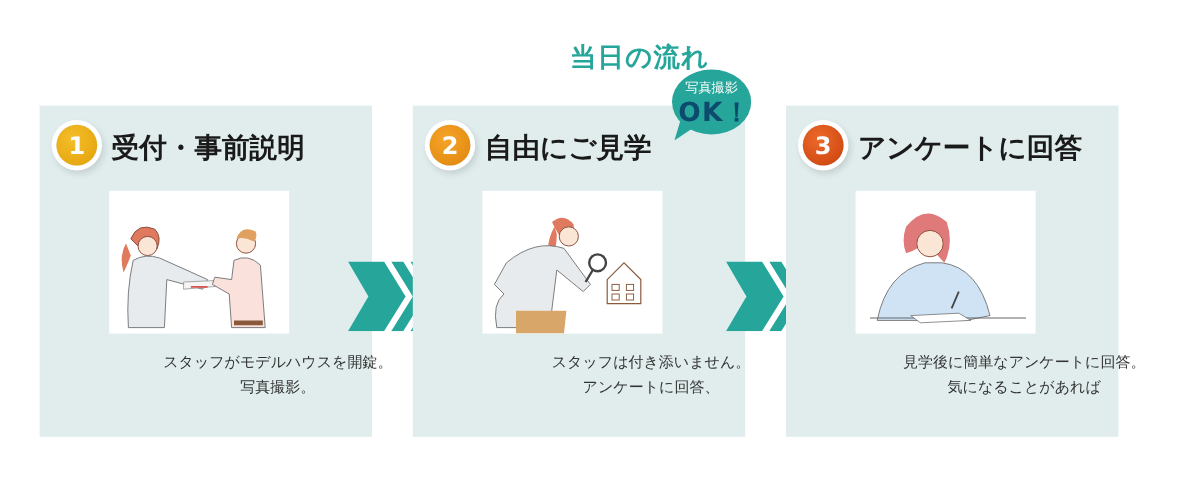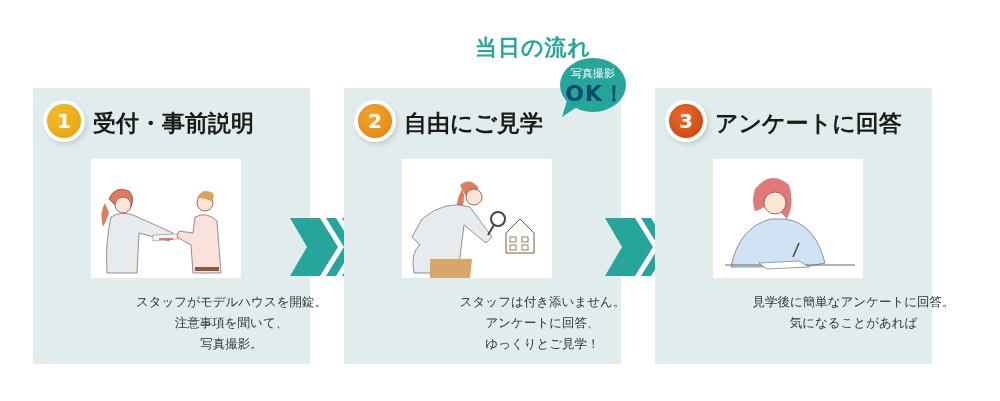--- a/index.html
+++ b/index.html
@@ -43,21 +43,20 @@
       <path d="M68 80 l14 0" stroke="#d9534f" stroke-width="1.5"></path>
 
       <circle cx="114" cy="44" r="8" fill="#fbe6d6" stroke="#8a4a3a" stroke-width="0.8"></circle>
       <path d="M106 40 q4 -12 16 -6 q2 6 -2 8 q-8 -4 -14 -2z" fill="#e0a060"></path>
       <path d="M104 58 q12 -6 22 4 l4 52 l-28 0 l-2 -28 l-14 -8 l2 -6 l14 2z" fill="#fbe1dc" stroke="#777" stroke-width="0.8"></path>
       <path d="M104 108 l24 0 l0 4 l-24 0z" fill="#8a5a3a"></path>
     </svg>
   </div>
   <div class="desc">
     <div>スタッフがモデルハウスを開錠。</div>
-    <div>注意事項を聞いて、</div>
     <div>写真撮影。</div>
   </div>
 </div>
 
 <svg class="arrow" style="left:290px;" viewBox="0 0 80 58">
   <polygon points="0,0 30,0 48,29 30,58 0,58 17,29" fill="#26a69a"></polygon>
   <polygon points="36,0 46,0 64,29 46,58 36,58 54,29" fill="#26a69a"></polygon>
   <polygon points="52,0 62,0 80,29 62,58 52,58 70,29" fill="#26a69a"></polygon>
 </svg>
 
@@ -76,21 +75,20 @@
       <path d="M104 74 l14 -14 l14 14 l0 20 l-28 0z" fill="#fff" stroke="#8a5a3a" stroke-width="1"></path>
       <rect x="108" y="78" width="6" height="5" fill="none" stroke="#8a5a3a" stroke-width="0.8"></rect>
       <rect x="120" y="78" width="6" height="5" fill="none" stroke="#8a5a3a" stroke-width="0.8"></rect>
       <rect x="108" y="86" width="6" height="5" fill="none" stroke="#8a5a3a" stroke-width="0.8"></rect>
       <rect x="120" y="86" width="6" height="5" fill="none" stroke="#8a5a3a" stroke-width="0.8"></rect>
     </svg>
   </div>
   <div class="desc">
     <div>スタッフは付き添いません。</div>
     <div>アンケートに回答、</div>
-    <div>ゆっくりとご見学！</div>
   </div>
 </div>
 
 <svg class="bubble" viewBox="0 0 66 60">
   <ellipse cx="33" cy="28" rx="33" ry="27" fill="#26a69a"></ellipse>
   <polygon points="8,40 20,48 2,60" fill="#26a69a"></polygon>
 </svg>
 <div class="bubble-text-top">写真撮影</div>
 <div class="bubble-text-ok">OK！</div>
 

